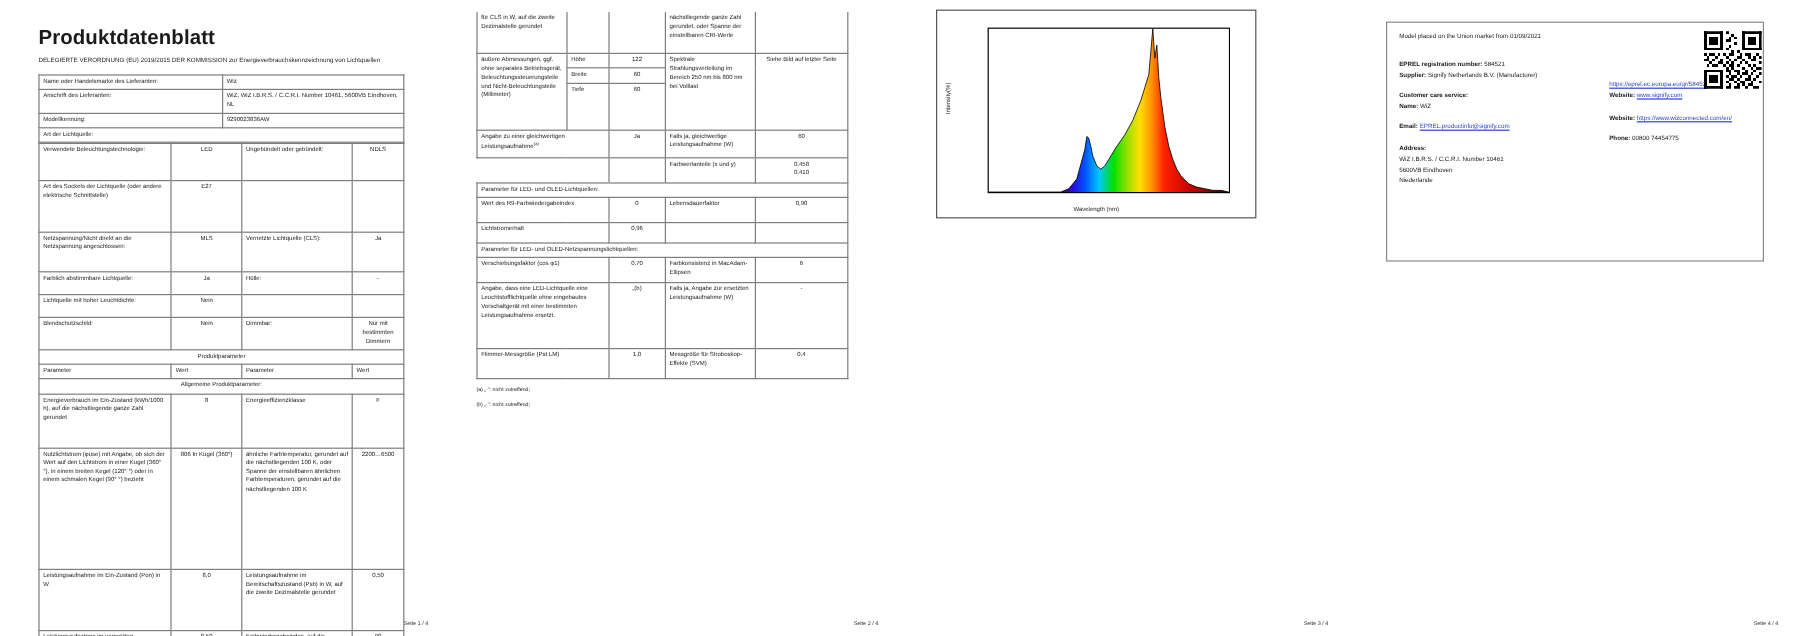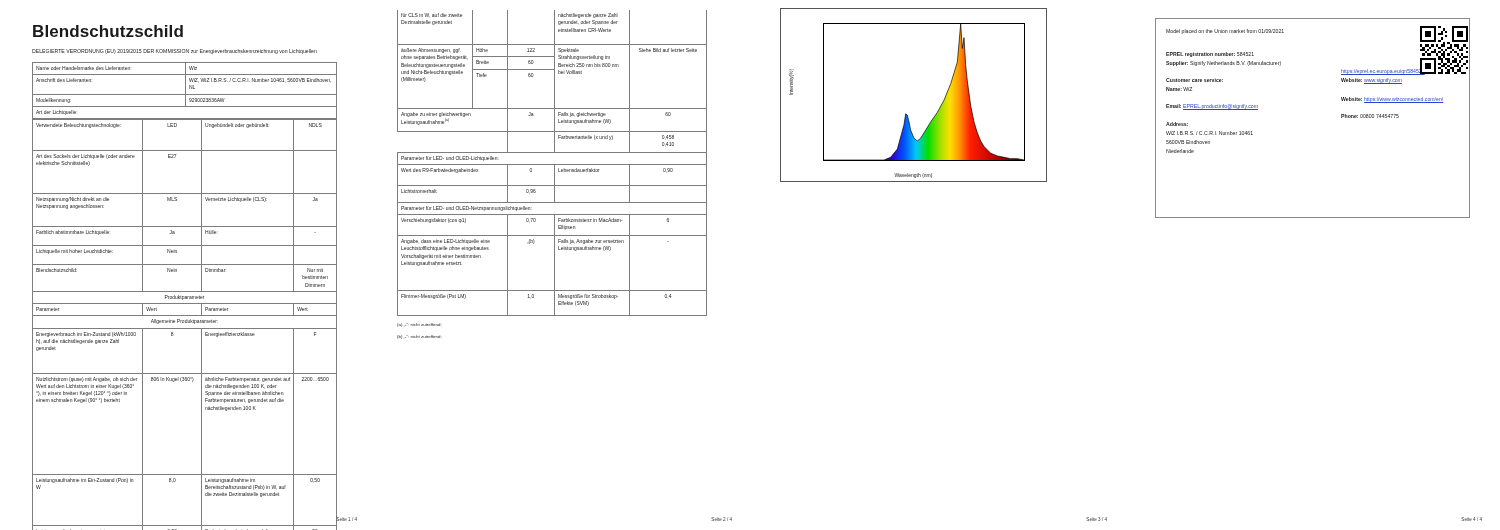--- a/index.html
+++ b/index.html
@@ -33,21 +33,21 @@
   .fnote{font-size:4.4px;line-height:1.6;margin-top:5px;margin-left:2px;}
   .sup{font-size:3.6px;vertical-align:super;}
   .p2 .inner,.p3 .inner{padding:10px 14px;}
   .t2{width:310px;margin-left:8px;}
 </style>
 </head>
 <body>
 
 <div class="sheet p1">
   <div class="inner">
-    <div class="title">Blendschutzschild</div>
+    <div class="title">Produktdatenblatt</div>
     <div class="subtitle">DELEGIERTE VERORDNUNG (EU) 2019/2015 DER KOMMISSION zur Energieverbrauchskennzeichnung von Lichtquellen</div>
 
     <table class="t1">
       <tbody>
           <tr>
         <td style="width:48%">Name oder Handelsmarke des Lieferanten:</td>
         <td>Wiz</td>
       </tr>
       <tr>
         <td>Anschrift des Lieferanten:</td>

